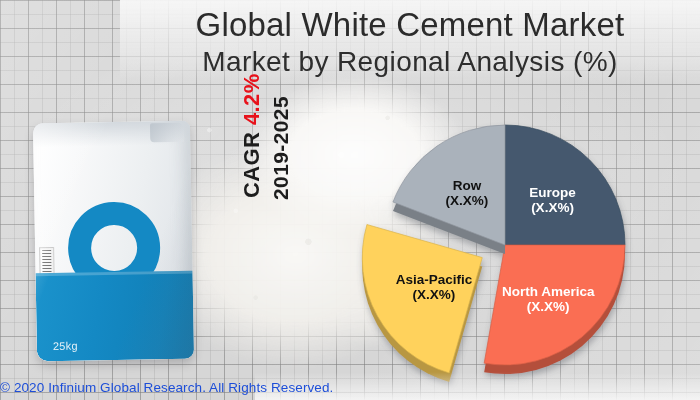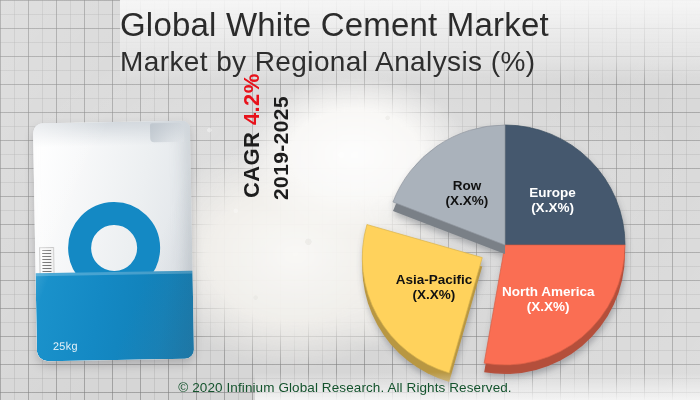--- a/index.html
+++ b/index.html
@@ -56,21 +56,21 @@
       radial-gradient(circle at 80% 48%, rgba(255,255,255,.7) 0 2px, transparent 2.5px);
     filter:blur(.6px);
   }
 
   
   .header-plate{
     position:absolute;left:120px;top:0;width:580px;height:84px;
     background:linear-gradient(to bottom, rgba(248,248,248,.92), rgba(236,236,236,.55) 72%, rgba(230,230,230,0));
     filter:blur(.4px);
   }
-  .titles{position:absolute;left:120px;top:0;width:580px;height:84px;text-align:left;}
+  .titles{position:absolute;left:120px;top:0;width:580px;height:84px;text-align:center;}
   .title{
     margin:0;padding-top:7px;
     font-size:33px;font-weight:400;color:#2b2b2b;letter-spacing:.2px;line-height:1.08;
   }
   .subtitle{
     margin:0;padding-top:3px;
     font-size:28px;font-weight:400;color:#2e2e2e;letter-spacing:.4px;
   }
 
   
@@ -156,22 +156,22 @@
   .slice-label{
     font-family:"Liberation Sans", sans-serif;
     font-weight:bold;font-size:13.5px;
     text-anchor:middle;
   }
   .slice-label.dark{fill:#111111;}
   .slice-label.light{fill:#ffffff;}
 
   
   .footer{
-    position:absolute;left:0;right:0;bottom:5px;text-align:center;padding-right:10px;
-    font-size:13.5px;color:#14532d;letter-spacing:.1px;
+    position:absolute;left:0;right:0;bottom:5px;text-align:left;padding-right:10px;
+    font-size:13.5px;color:#1d4ed8;letter-spacing:.1px;
   }
   .footer-plate{
     position:absolute;left:255px;right:0;bottom:0;height:28px;
     background:linear-gradient(to top, rgba(245,245,245,.92), rgba(240,240,240,0));
   }
 </style>
 </head>
 <body>
 
 <div id="stage">

